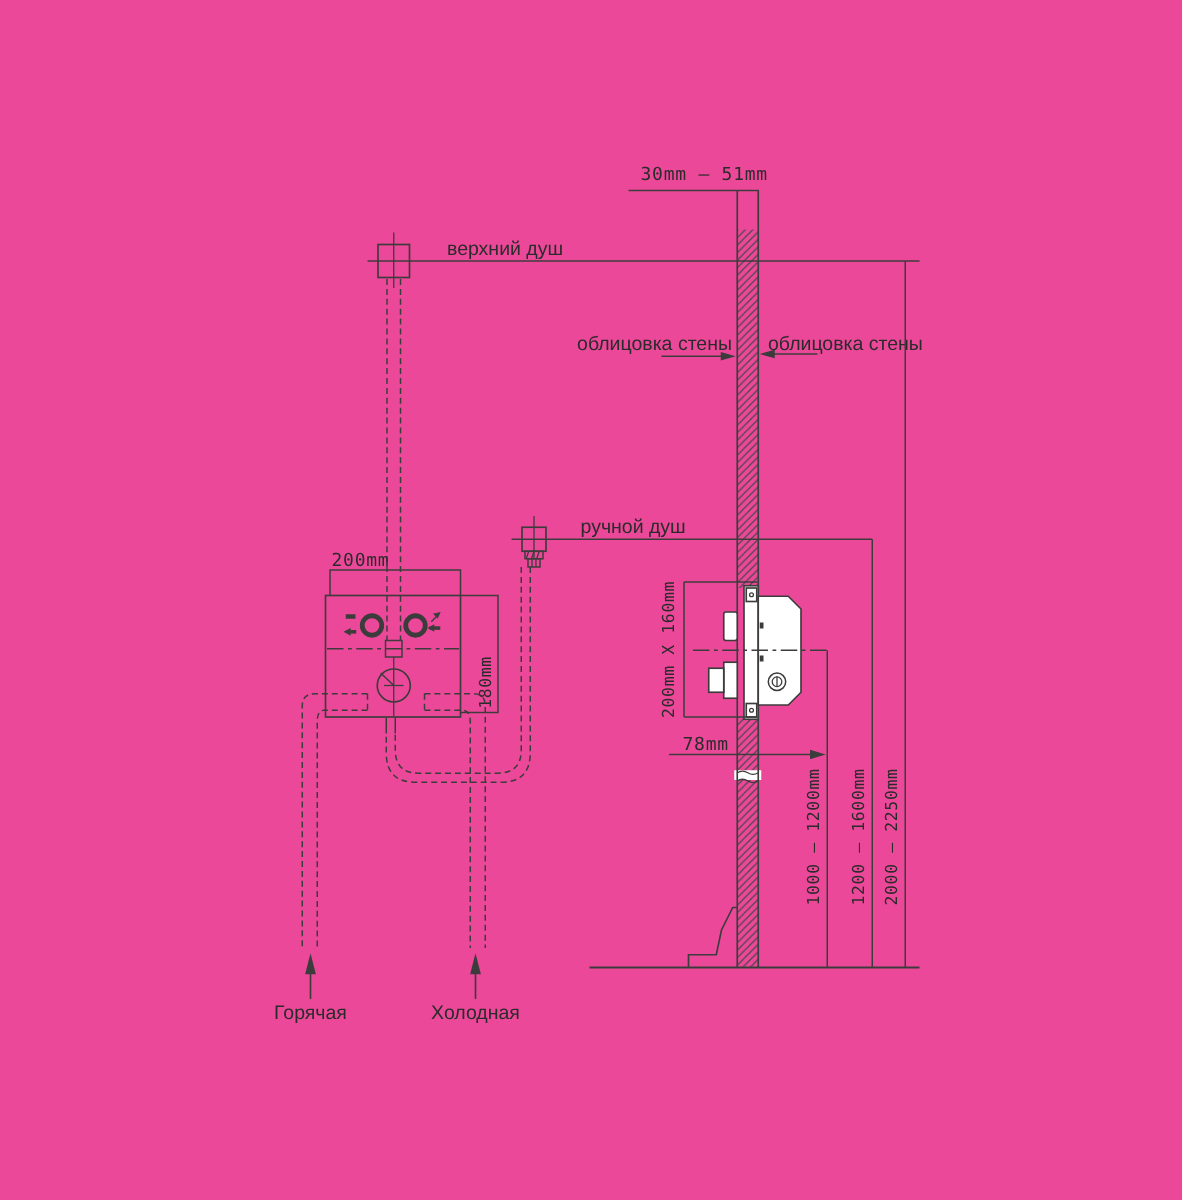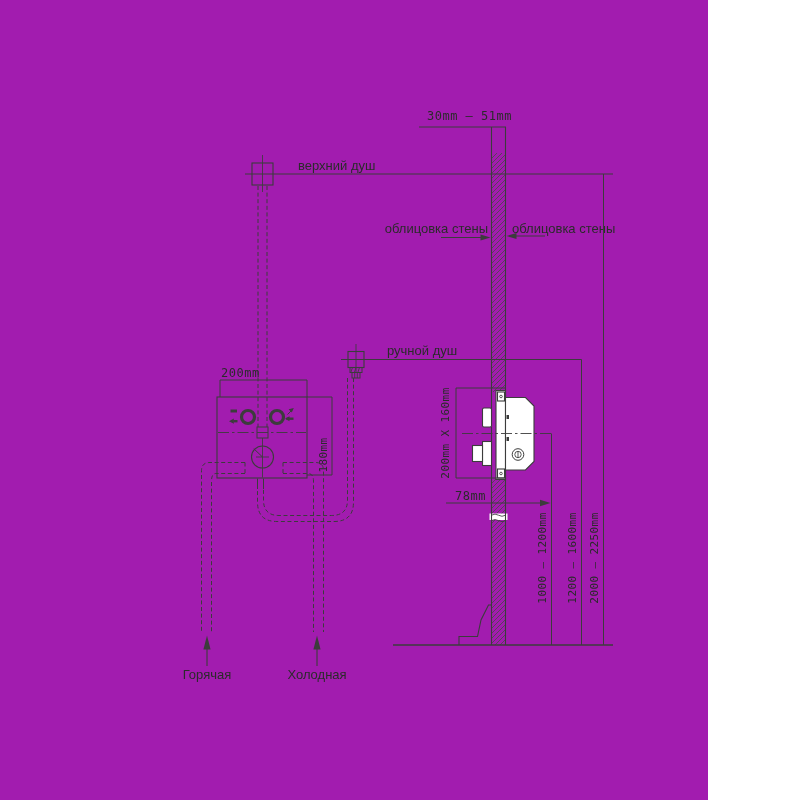--- a/index.html
+++ b/index.html
@@ -1,16 +1,16 @@
 <!DOCTYPE html>
 <html><head>
 <meta charset="utf-8">
 <style>
   html,body{margin:0;padding:0;background:#ffffff;}
-  .stage{position:relative;width:708px;height:800px;background:#a21caf;overflow:hidden;}
+  .stage{position:relative;width:788px;height:800px;background:#ec4899;overflow:hidden;}
   .t-lbl{font-family:"Liberation Sans",sans-serif;font-size:13px;fill:#2b2b2b;}
   .t-dim{font-family:"DejaVu Sans Mono",monospace;font-size:12px;fill:#2b2b2b;letter-spacing:.5px;}
   .t-dimv{font-family:"DejaVu Sans Mono",monospace;font-size:11px;fill:#2b2b2b;letter-spacing:.4px;}
   .ln{stroke:#3c3c3c;fill:none;stroke-width:1.1;}
   .ln2{stroke:#3c3c3c;fill:none;stroke-width:1;}
   .thin{stroke:#3c3c3c;fill:none;stroke-width:.85;}
   .thick{stroke:#3c3c3c;fill:none;stroke-width:1.35;}
   .dash{stroke:#3c3c3c;fill:none;stroke-width:1;stroke-dasharray:4 2.6;}
   .dashdot{stroke:#3c3c3c;fill:none;stroke-width:.9;stroke-dasharray:11 3 2.5 3;}
   .solid{fill:#3c3c3c;stroke:none;}

